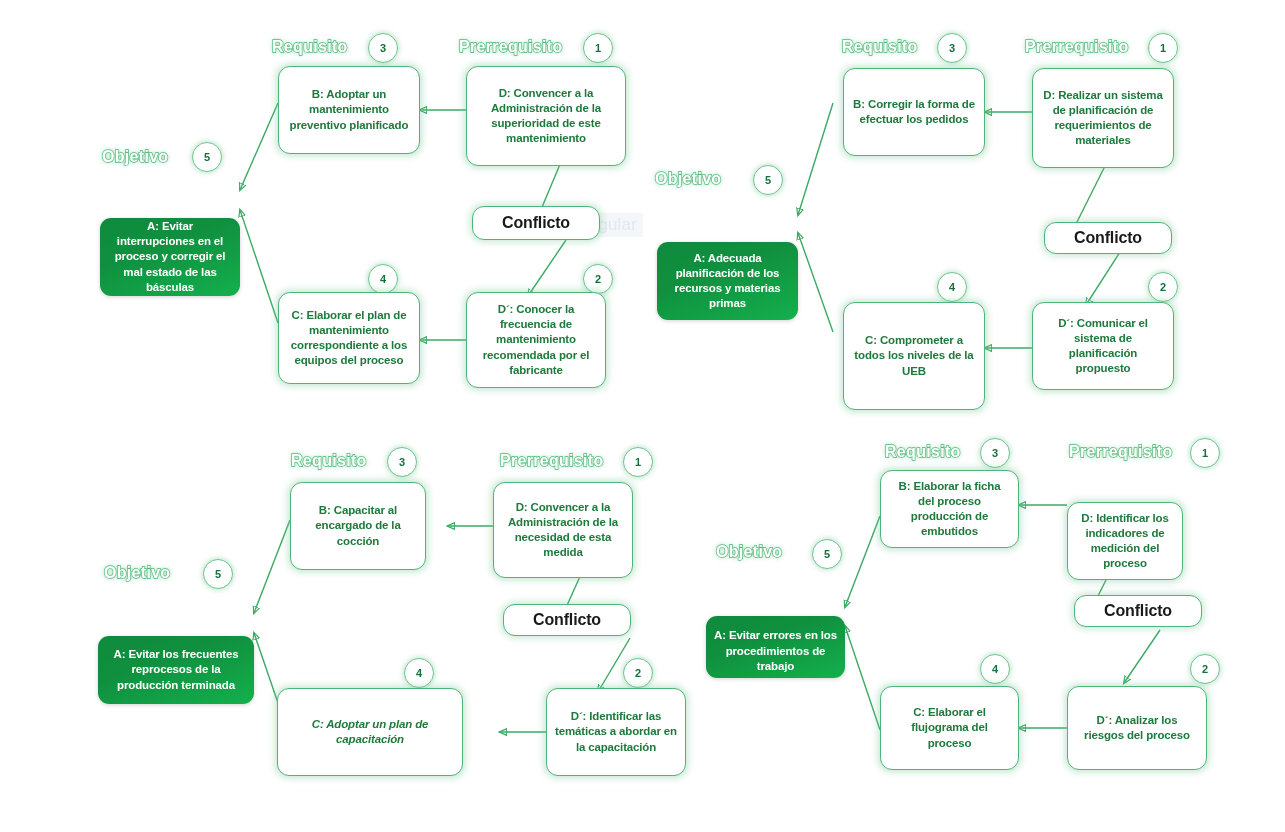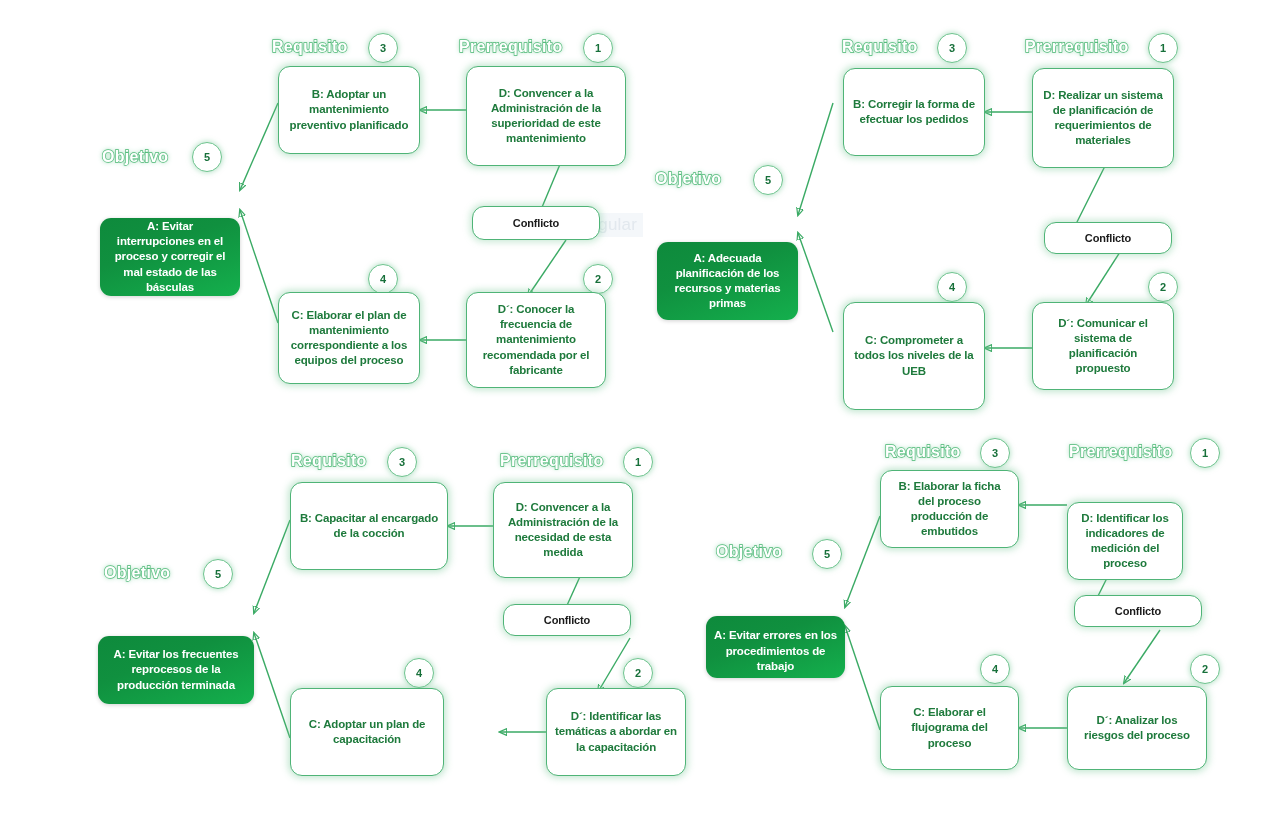--- a/index.html
+++ b/index.html
@@ -54,21 +54,21 @@
     border:none;
     color:#ffffff;
     border-radius:11px;
     box-shadow:0 1px 4px rgba(0,0,0,.18);
     margin-top:48px;
   }
   .node.conflict{
     background:#ffffff;
     border:1.6px solid #4FB477;
     color:#1A1A1A;
-    font-size:11px;
+    font-size:16px;
     box-shadow:0 0 7px 2px rgba(120,200,150,.4);
   }
   .node p{margin:0;}
 
   
   .caption{
     position:absolute;
     font-size:16px;
     font-weight:bold;
     color:#ffffff;
@@ -216,36 +216,36 @@
 
   <div>
     <div class="caption" style="left:104px;top:564px;">Objetivo</div>
     <div class="badge" style="left:203px;top:559px;">5</div>
     <div class="node objective" style="left:98px;top:588px;width:156px;height:68px;">
       <p>A: Evitar los frecuentes reprocesos de la producción terminada</p>
     </div>
 
     <div class="caption" style="left:291px;top:452px;">Requisito</div>
     <div class="badge" style="left:387px;top:447px;">3</div>
-    <div class="node plain" style="left:290px;top:482px;width:158px;height:88px;">
+    <div class="node plain" style="left:290px;top:482px;width:136px;height:88px;">
       <p>B: Capacitar al encargado de la cocción</p>
     </div>
 
     <div class="caption" style="left:500px;top:452px;">Prerrequisito</div>
     <div class="badge" style="left:623px;top:447px;">1</div>
     <div class="node plain" style="left:493px;top:482px;width:140px;height:96px;justify-content:center;">
       <p>D: Convencer a la Administración de la necesidad de esta medida</p>
     </div>
 
     <div class="node conflict" style="left:503px;top:604px;width:128px;height:32px;">
       <p>Conflicto</p>
     </div>
 
     <div class="badge" style="left:404px;top:658px;">4</div>
-    <div class="node plain" style="left:290px;top:688px;width:154px;height:88px;">
+    <div class="node plain" style="left:277px;top:688px;width:186px;height:88px;font-style:italic;">
       <p>C: Adoptar un plan de capacitación</p>
     </div>
 
     <div class="badge" style="left:623px;top:658px;">2</div>
     <div class="node plain" style="left:546px;top:688px;width:140px;height:88px;">
       <p>D´: Identificar las temáticas a abordar en la capacitación</p>
     </div>
   </div>
 
   <div>

